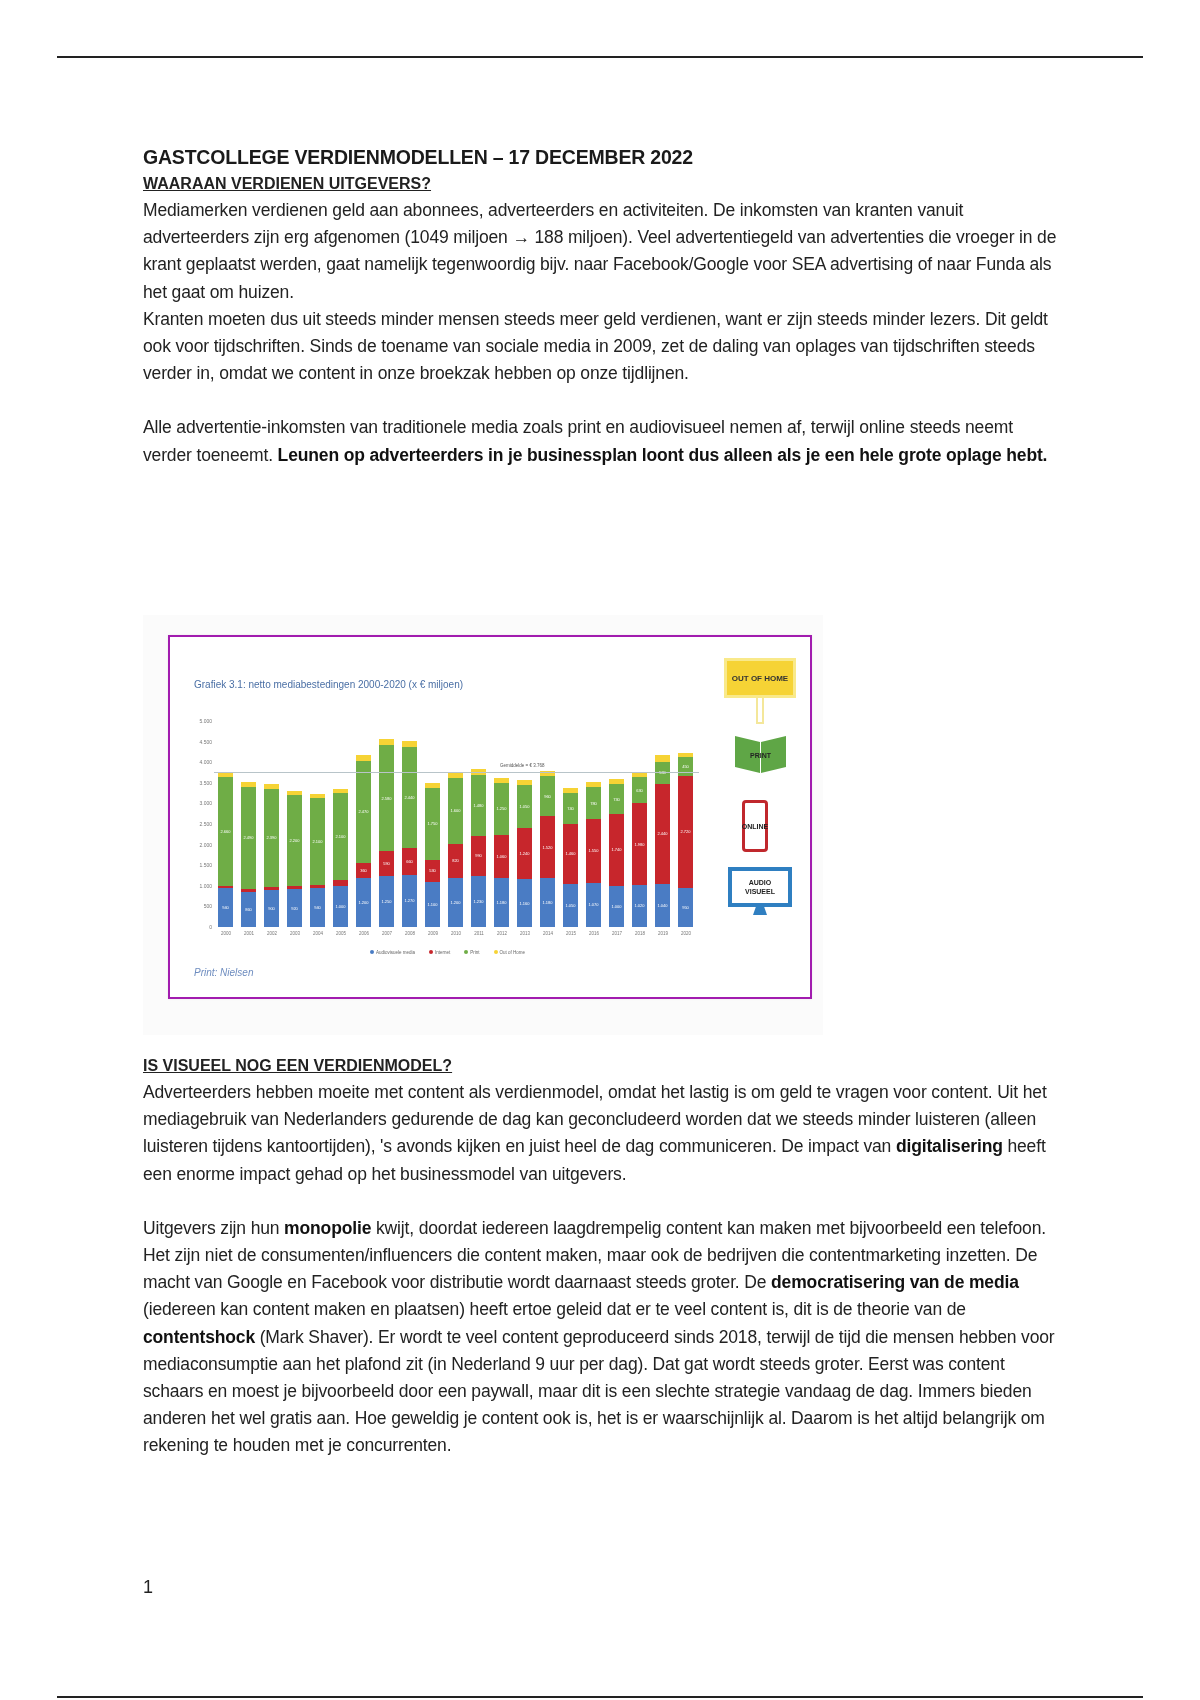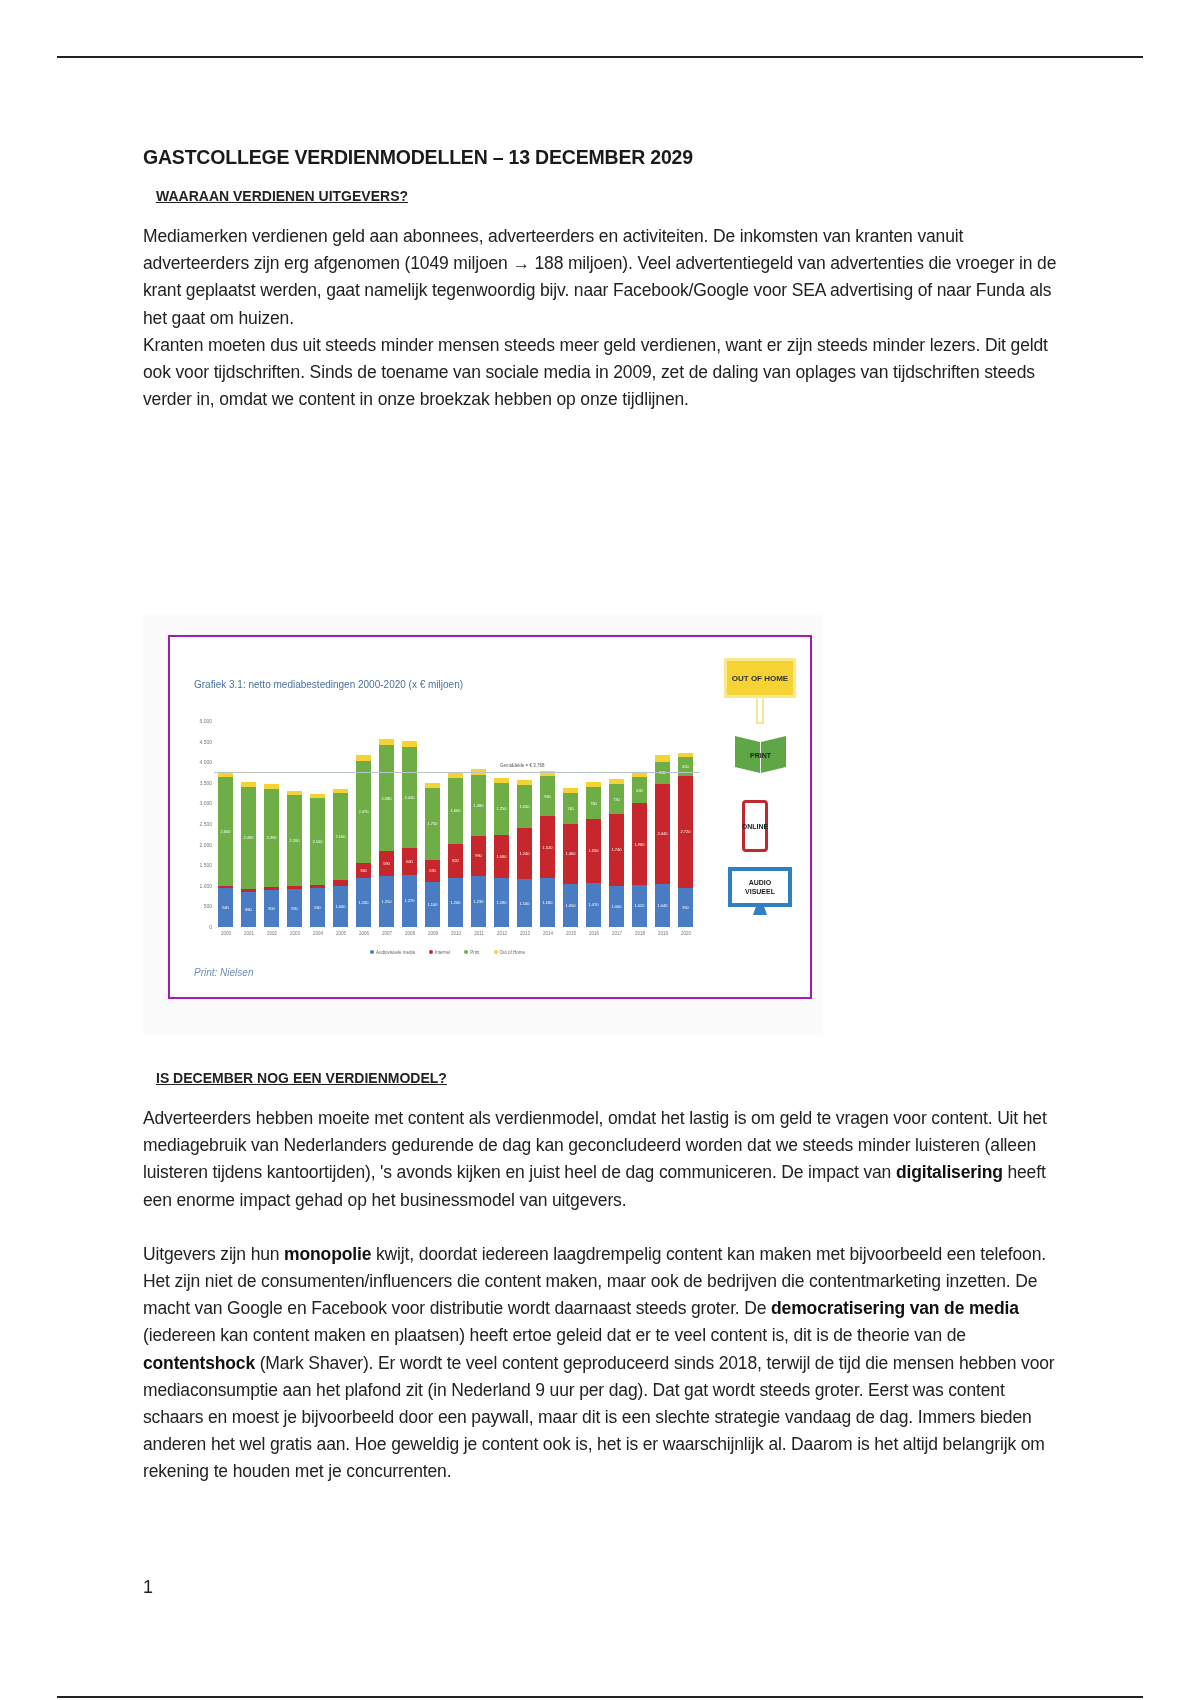--- a/index.html
+++ b/index.html
@@ -4,21 +4,21 @@
 <style>
   html, body { margin: 0; padding: 0; background: #ffffff; }
   body { width: 1200px; height: 1700px; position: relative; overflow: hidden;
          font-family: "Liberation Sans", "DejaVu Sans", sans-serif; color: #1a1a1a; }
   .rule { position: absolute; left: 57px; width: 1086px; height: 2px; background: #222; }
   .rule.top { top: 56px; }
   .rule.bottom { top: 1696px; }
   .page { position: absolute; left: 143px; top: 144px; width: 920px; }
   .title { font-weight: bold; font-size: 19.5px; line-height: 26px; margin: 0; letter-spacing: -0.2px; }
   .subtitle { font-style: italic; font-size: 19.5px; line-height: 28px; margin: 0 0 24px 0; color: #333; }
-  .heading { text-decoration: underline; font-size: 14px; line-height: 27px; margin: 13px; color: #222; }
+  .heading { text-decoration: underline; font-size: 16px; line-height: 27px; margin: 0; color: #222; }
   p.body { font-size: 17.5px; line-height: 27.2px; margin: 0; color: #222; letter-spacing: -0.15px; }
   p.gap { margin-top: 27px; }
   b { font-weight: bold; color: #111; }
 
   
   .figure-wrap { position: absolute; left: 143px; top: 615px; width: 680px; height: 420px; background: #fbfbfb; }
   .figure { position: absolute; left: 25px; top: 20px; width: 640px; height: 360px; background: #fff; border: 2px solid #a21caf; box-shadow: 0 0 2px rgba(0,0,0,0.08); }
   .fig-title { position: absolute; left: 24px; top: 42px; font-size: 10px; color: #4a6fa5; }
   .fig-source { position: absolute; left: 24px; top: 330px; font-size: 10px; color: #6d8cbf; font-style: italic; }
   .chart { position: absolute; left: 0; top: 0; width: 640px; height: 360px; }
@@ -43,25 +43,26 @@
   .icon-av-stand { position: absolute; left: 583px; top: 270px; width: 14px; height: 8px; background: #2f7fc1; clip-path: polygon(20% 0, 80% 0, 100% 100%, 0 100%); }
 
   .page-number { position: absolute; left: 143px; top: 1577px; font-size: 18px; color: #222; }
 </style>
 </head>
 <body>
 
 <div class="rule top"></div>
 
 <div class="page">
-  <h1 class="title">GASTCOLLEGE VERDIENMODELLEN – 13 DECEMBER 2029</h1>
+  <h1 class="title">GASTCOLLEGE VERDIENMODELLEN – 17 DECEMBER 2022</h1>
 
   <h2 class="heading">WAARAAN VERDIENEN UITGEVERS?</h2>
   <p class="body">Mediamerken verdienen geld aan abonnees, adverteerders en activiteiten. De inkomsten van kranten vanuit adverteerders zijn erg afgenomen (1049 miljoen → 188 miljoen). Veel advertentiegeld van advertenties die vroeger in de krant geplaatst werden, gaat namelijk tegenwoordig bijv. naar Facebook/Google voor SEA advertising of naar Funda als het gaat om huizen.</p>
   <p class="body">Kranten moeten dus uit steeds minder mensen steeds meer geld verdienen, want er zijn steeds minder lezers. Dit geldt ook voor tijdschriften. Sinds de toename van sociale media in 2009, zet de daling van oplages van tijdschriften steeds verder in, omdat we content in onze broekzak hebben op onze tijdlijnen.</p>
+  <p class="body gap"><span>Alle advertentie-inkomsten van traditionele media zoals print en audiovisueel nemen af, terwijl online steeds neemt verder toeneemt. </span><b>Leunen op adverteerders in je businessplan loont dus alleen als je een hele grote oplage hebt.</b></p>
 </div>
 
 <div class="figure-wrap">
   <div class="figure">
     <div class="fig-title">Grafiek 3.1: netto mediabestedingen 2000-2020 (x € miljoen)</div>
     <div class="chart" id="chart">
         <div class="y-tick" style="top: 287px;">0</div>
         <div class="y-tick" style="top: 266.4px;">500</div>
         <div class="y-tick" style="top: 245.8px;">1.000</div>
         <div class="y-tick" style="top: 225.2px;">1.500</div>
@@ -243,20 +244,20 @@
         <span>ONLINE</span>
       </div>
     <div class="icon-av">
         <span><span>AUDIO</span><br><span>VISUEEL</span></span>
       </div>
     <div class="icon-av-stand"></div>
   </div>
 </div>
 
 <div class="page" style="top:1052px;">
-  <h2 class="heading">IS DECEMBER NOG EEN VERDIENMODEL?</h2>
+  <h2 class="heading">IS VISUEEL NOG EEN VERDIENMODEL?</h2>
   <p class="body"><span>Adverteerders hebben moeite met content als verdienmodel, omdat het lastig is om geld te vragen voor content.  Uit het mediagebruik van Nederlanders gedurende de dag kan geconcludeerd worden dat we steeds minder luisteren (alleen luisteren tijdens kantoortijden), 's avonds kijken en juist heel de dag communiceren. De impact van </span><b>digitalisering</b><span> heeft een enorme impact gehad op het businessmodel van uitgevers.</span></p>
   <p class="body gap"><span>Uitgevers zijn hun </span><b>monopolie</b><span> kwijt, doordat iedereen laagdrempelig content kan maken met bijvoorbeeld een telefoon. Het zijn niet de consumenten/influencers die content maken, maar ook de bedrijven die contentmarketing inzetten. De macht van Google en Facebook voor distributie wordt daarnaast steeds groter. De </span><b>democratisering van de media</b><span> (iedereen kan content maken en plaatsen) heeft ertoe geleid dat er te veel content is, dit is de theorie van de </span><b>contentshock</b><span> (Mark Shaver). Er wordt te veel content geproduceerd sinds 2018, terwijl de tijd die mensen hebben voor mediaconsumptie aan het plafond zit (in Nederland 9 uur per dag). Dat gat wordt steeds groter. Eerst was content schaars en moest je bijvoorbeeld door een paywall, maar dit is een slechte strategie vandaag de dag. Immers bieden anderen het wel gratis aan. Hoe geweldig je content ook is, het is er waarschijnlijk al. Daarom is het altijd belangrijk om rekening te houden met je concurrenten.</span></p>
 </div>
 
 <div class="page-number">1</div>
 
 <div class="rule bottom"></div>
 
 </body></html>

